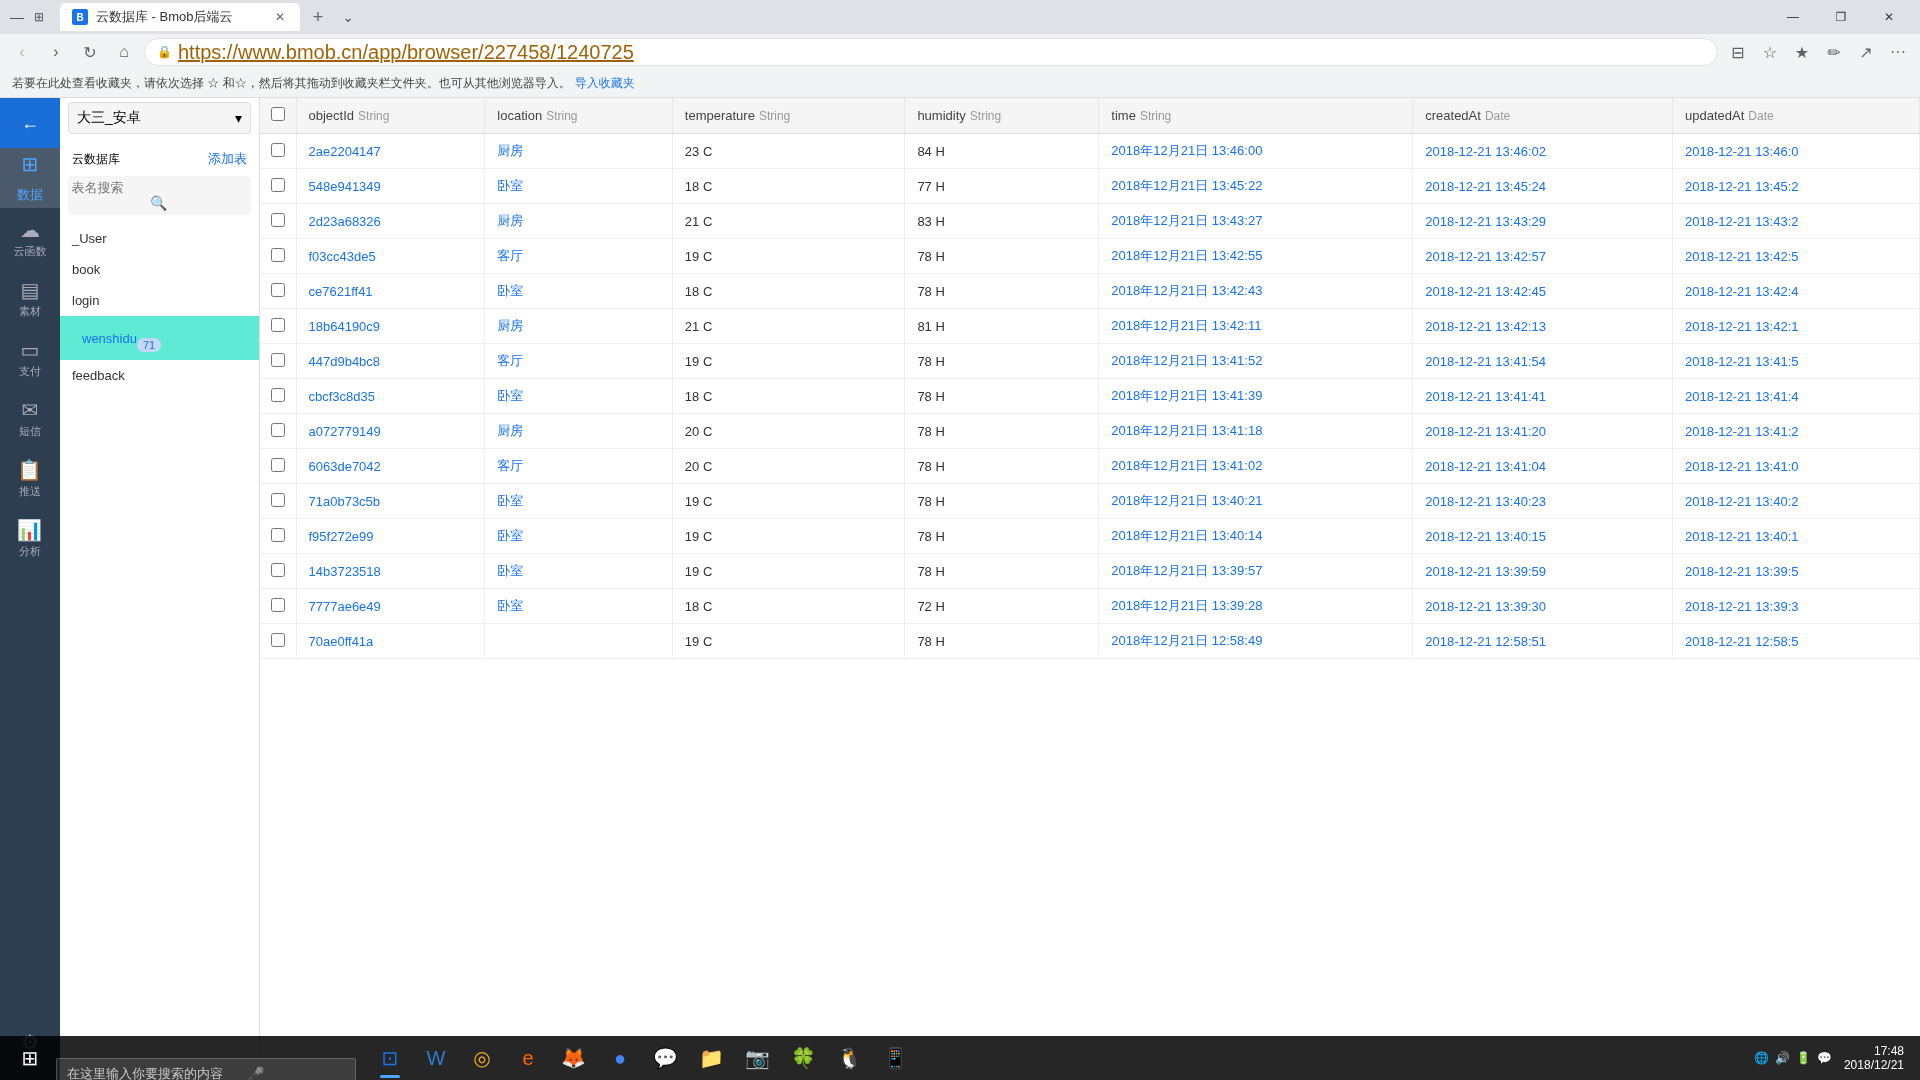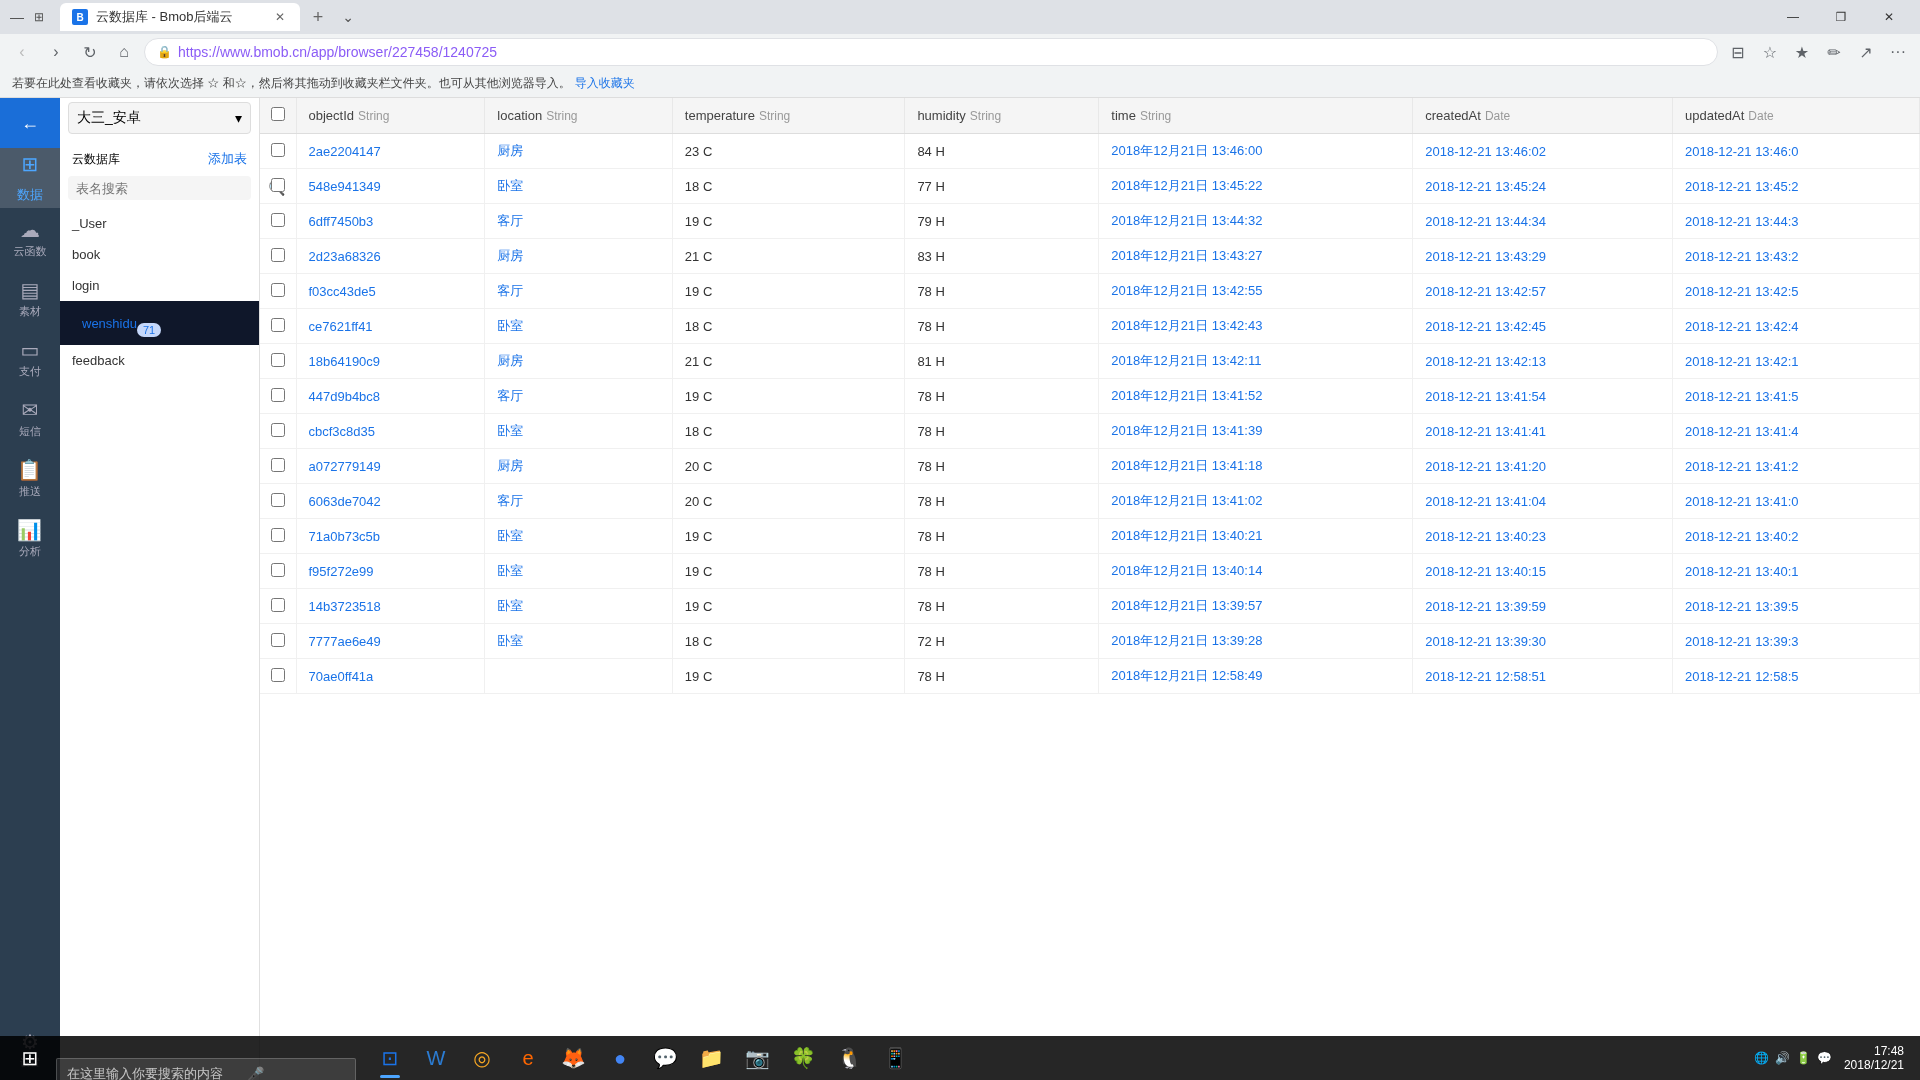--- a/index.html
+++ b/index.html
@@ -13,21 +13,21 @@
     .tab-close { width: 16px; height: 16px; display: flex; align-items: center; justify-content: center; border-radius: 50%; cursor: pointer; font-size: 12px; color: #666; margin-left: auto; }
     .new-tab { width: 28px; height: 28px; display: flex; align-items: center; justify-content: center; font-size: 18px; color: #666; cursor: pointer; }
     .window-controls { margin-left: auto; display: flex; gap: 2px; }
     .win-btn { width: 46px; height: 34px; display: flex; align-items: center; justify-content: center; font-size: 12px; cursor: pointer; color: #333; }
 
     .browser-toolbar { background: #f1f3f4; height: 36px; display: flex; align-items: center; padding: 0 8px; gap: 6px; }
     .nav-btn { width: 28px; height: 28px; display: flex; align-items: center; justify-content: center; border-radius: 50%; cursor: pointer; color: #5f6368; font-size: 16px; }
     .nav-btn.disabled { color: #bbb; cursor: default; }
     .address-bar { flex: 1; height: 28px; background: #fff; border-radius: 14px; display: flex; align-items: center; padding: 0 12px; gap: 6px; border: 1px solid #dfe1e5; }
     .address-bar-lock { color: #5f6368; font-size: 12px; }
-    .address-text { font-size: 14px; color: #8b5cf6; flex: 1; }
+    .address-text { font-size: 20px; color: #a16207; flex: 1; text-decoration: underline; }
     .toolbar-actions { display: flex; gap: 4px; }
     .toolbar-icon { width: 28px; height: 28px; display: flex; align-items: center; justify-content: center; border-radius: 50%; cursor: pointer; color: #5f6368; font-size: 16px; }
 
     
     .bookmarks-bar { background: #f1f3f4; height: 28px; display: flex; align-items: center; padding: 0 12px; font-size: 12px; color: #444; border-bottom: 1px solid #ddd; gap: 4px; }
     .bookmarks-bar a { color: #1a73e8; cursor: pointer; text-decoration: none; }
 
     
     .app { display: flex; height: calc(1080px - 70px - 28px); background: #fff; }
 
@@ -36,27 +36,27 @@
     .sidebar-icon-item { width: 60px; height: 60px; display: flex; flex-direction: column; align-items: center; justify-content: center; cursor: pointer; color: #aab; gap: 2px; font-size: 10px; }
     .sidebar-icon-item.active { background: rgba(255,255,255,0.15); color: #4da6ff; }
     .sidebar-icon-item .icon-symbol { font-size: 20px; }
     .sidebar-logo { width: 60px; height: 50px; background: #1a6ed8; display: flex; align-items: center; justify-content: center; }
 
     
     .left-panel { width: 200px; background: #fff; border-right: 1px solid #e0e0e0; display: flex; flex-direction: column; }
     .left-panel-header { padding: 12px 12px 8px; display: flex; align-items: center; justify-content: space-between; }
     .left-panel-title { font-size: 12px; font-weight: 500; color: #000000; }
     .add-table-btn { color: #1a73e8; font-size: 13px; cursor: pointer; }
-    .search-box { margin: 0 8px 8px; display: flex; align-items: center; background: #f5f5f5; border-radius: 4px; padding: 4px 8px; gap: 16px; }
+    .search-box { margin: 0 8px 8px; display: flex; align-items: center; background: #f5f5f5; border-radius: 4px; padding: 4px 8px; gap: 0; flex-direction: column; }
     .search-input { border: none; background: transparent; outline: none; flex: 1; font-size: 13px; color: #333; }
     .search-icon { color: #888; font-size: 14px; }
 
     .table-list { flex: 1; overflow-y: auto; }
     .table-item { padding: 8px 12px; cursor: pointer; display: flex; justify-content: flex-start; align-items: center; color: #333; }
-    .table-item.active { background: #0f172a; color: #1a73e8; padding-left: 22px; }
+    .table-item.active { background: #5eead4; color: #1a73e8; padding-left: 22px; }
     .table-item-count { background: #e8e8e8; border-radius: 10px; padding: 1px 6px; font-size: 11px; color: #666; }
     .table-item.active .table-item-count { background: #c5d8fb; color: #1a73e8; margin-top: 14px; }
 
     
     .db-selector { margin: 4px 8px; background: #f5f5f5; border: 1px solid #ddd; border-radius: 4px; padding: 6px 8px; display: flex; align-items: center; justify-content: space-between; cursor: pointer; font-size: 14px; }
 
     
     .main-content { flex: 1; display: flex; flex-direction: column; overflow: hidden; }
 
     
@@ -243,30 +243,20 @@
               <td class="link-cell">548e941349</td>
               <td class="link-cell">卧室</td>
               <td>18 C</td>
               <td>77 H</td>
               <td class="link-cell">2018年12月21日 13:45:22</td>
               <td class="link-cell">2018-12-21 13:45:24</td>
               <td class="link-cell">2018-12-21 13:45:2</td>
             </tr>
             <tr>
               <td class="checkbox-cell"><input type="checkbox" style=""></td>
-              <td class="link-cell">6dff7450b3</td>
-              <td class="link-cell">客厅</td>
-              <td>19 C</td>
-              <td>79 H</td>
-              <td class="link-cell">2018年12月21日 13:44:32</td>
-              <td class="link-cell">2018-12-21 13:44:34</td>
-              <td class="link-cell">2018-12-21 13:44:3</td>
-            </tr>
-            <tr>
-              <td class="checkbox-cell"><input type="checkbox" style=""></td>
               <td class="link-cell">2d23a68326</td>
               <td class="link-cell">厨房</td>
               <td>21 C</td>
               <td>83 H</td>
               <td class="link-cell">2018年12月21日 13:43:27</td>
               <td class="link-cell">2018-12-21 13:43:29</td>
               <td class="link-cell">2018-12-21 13:43:2</td>
             </tr>
             <tr>
               <td class="checkbox-cell"><input type="checkbox" style=""></td>

